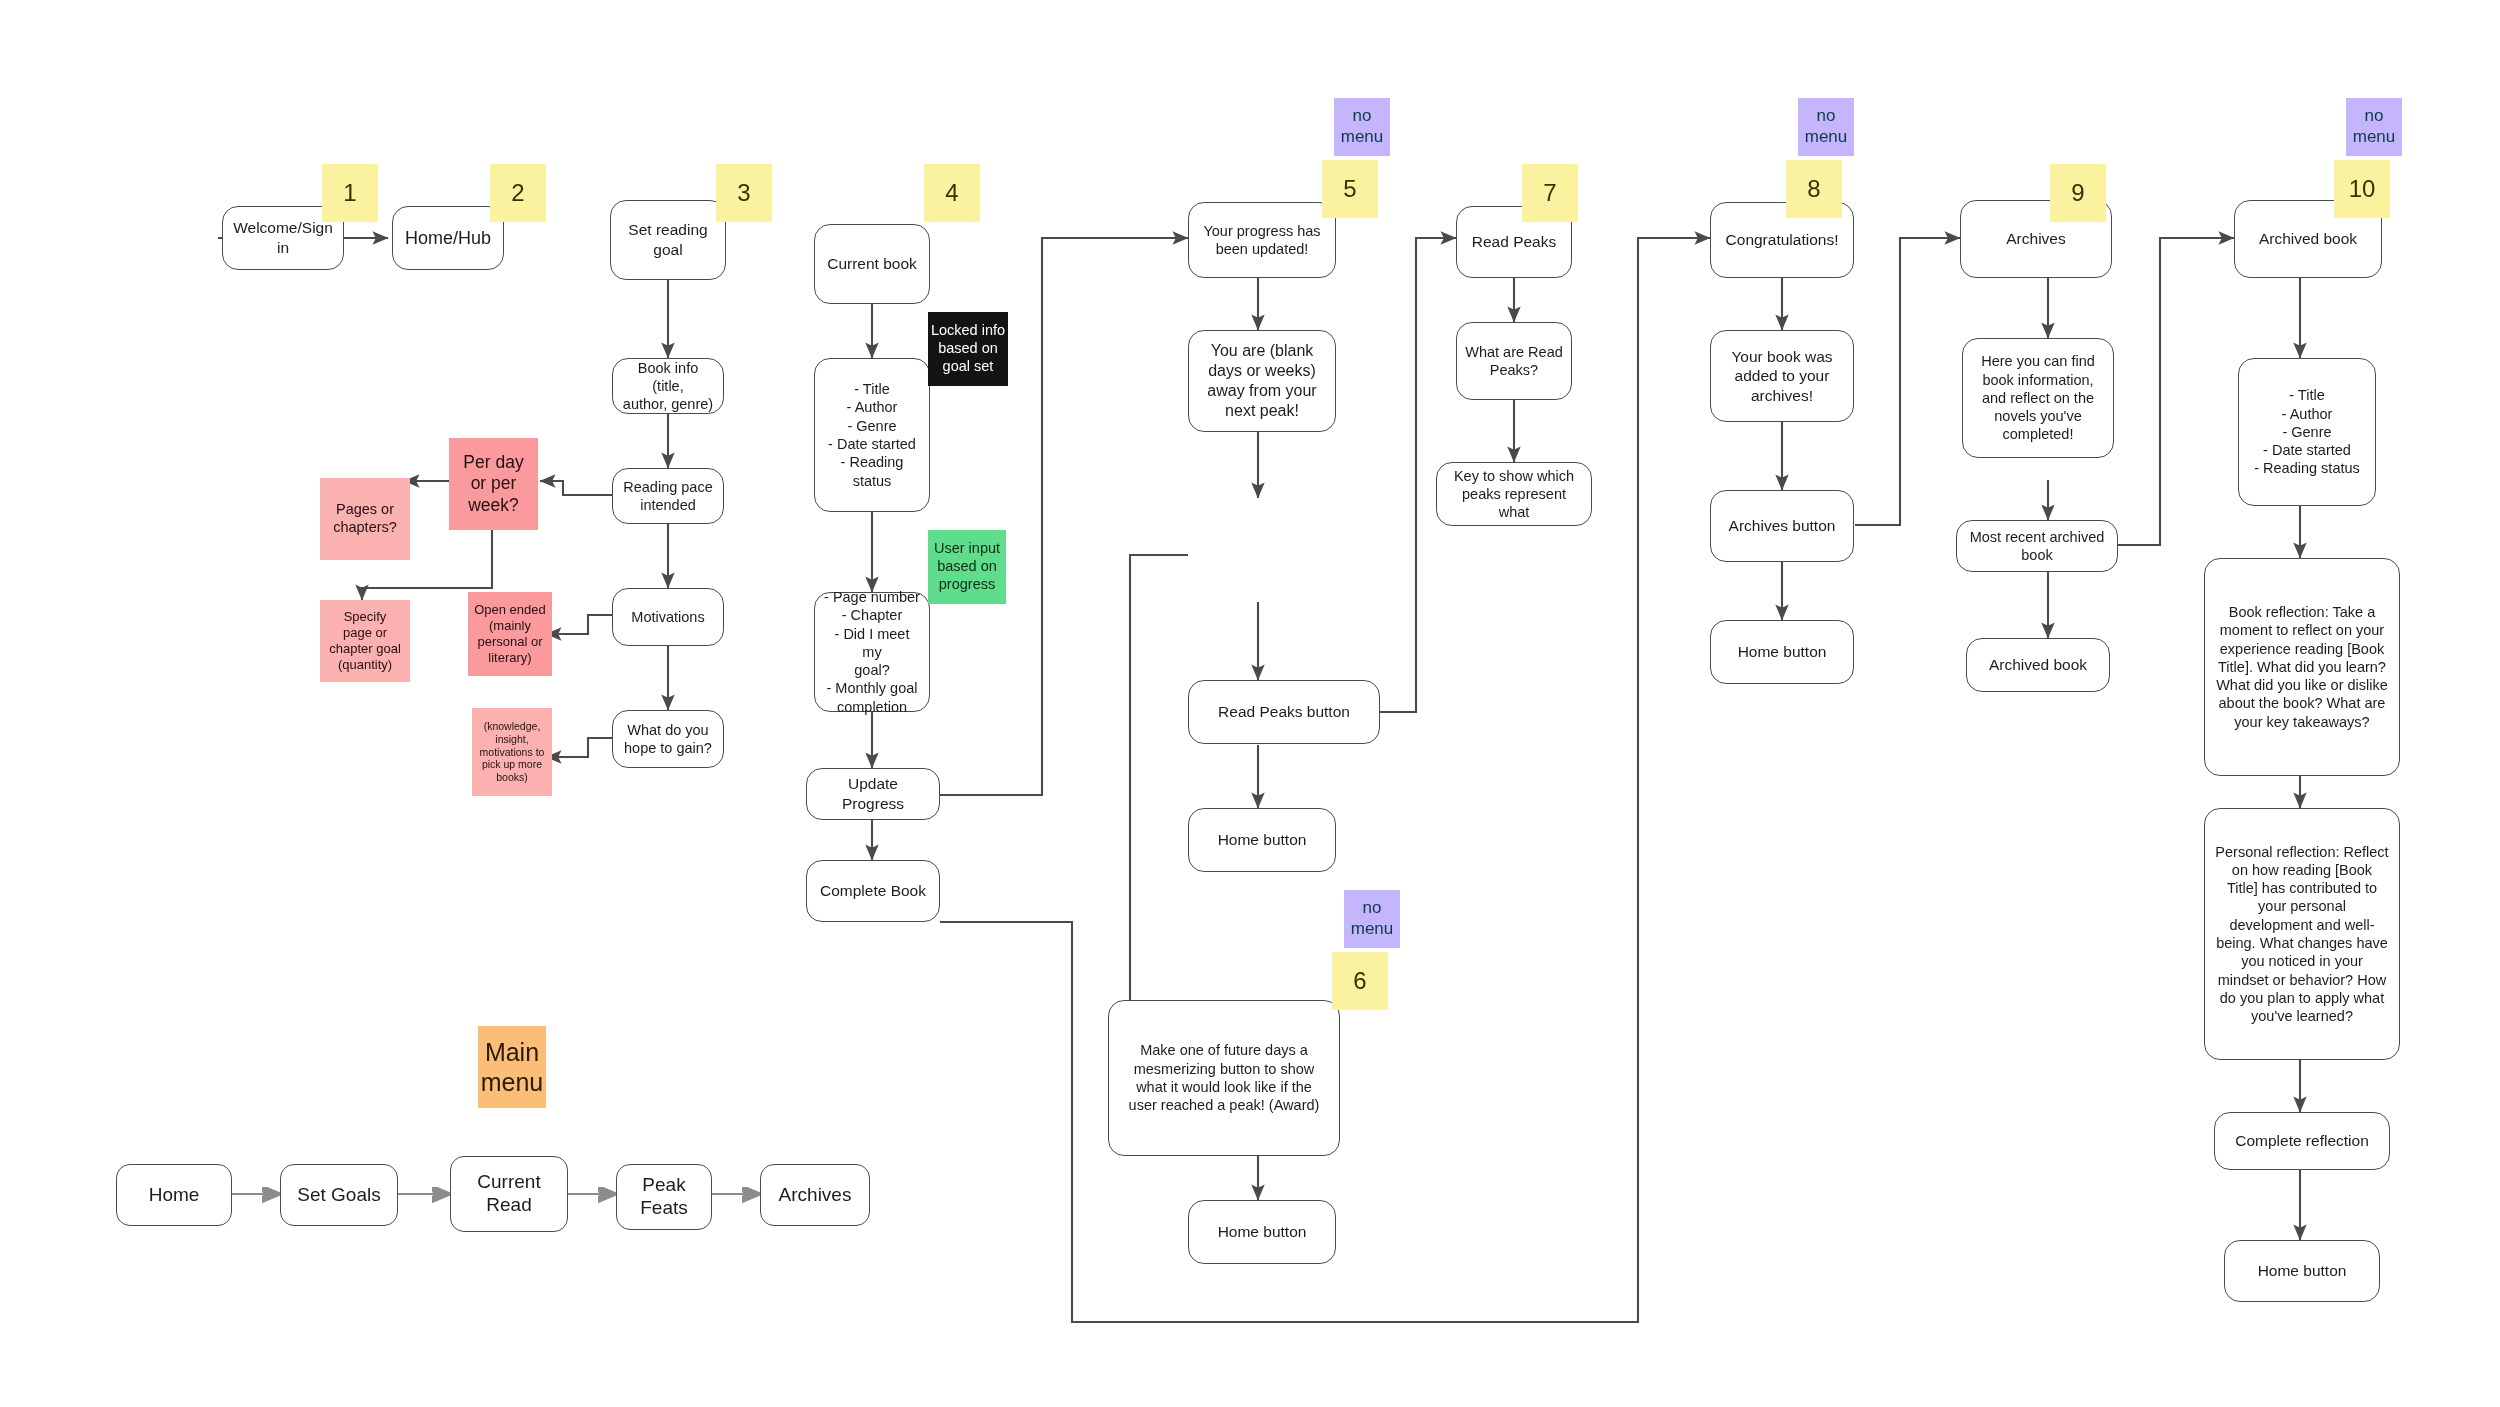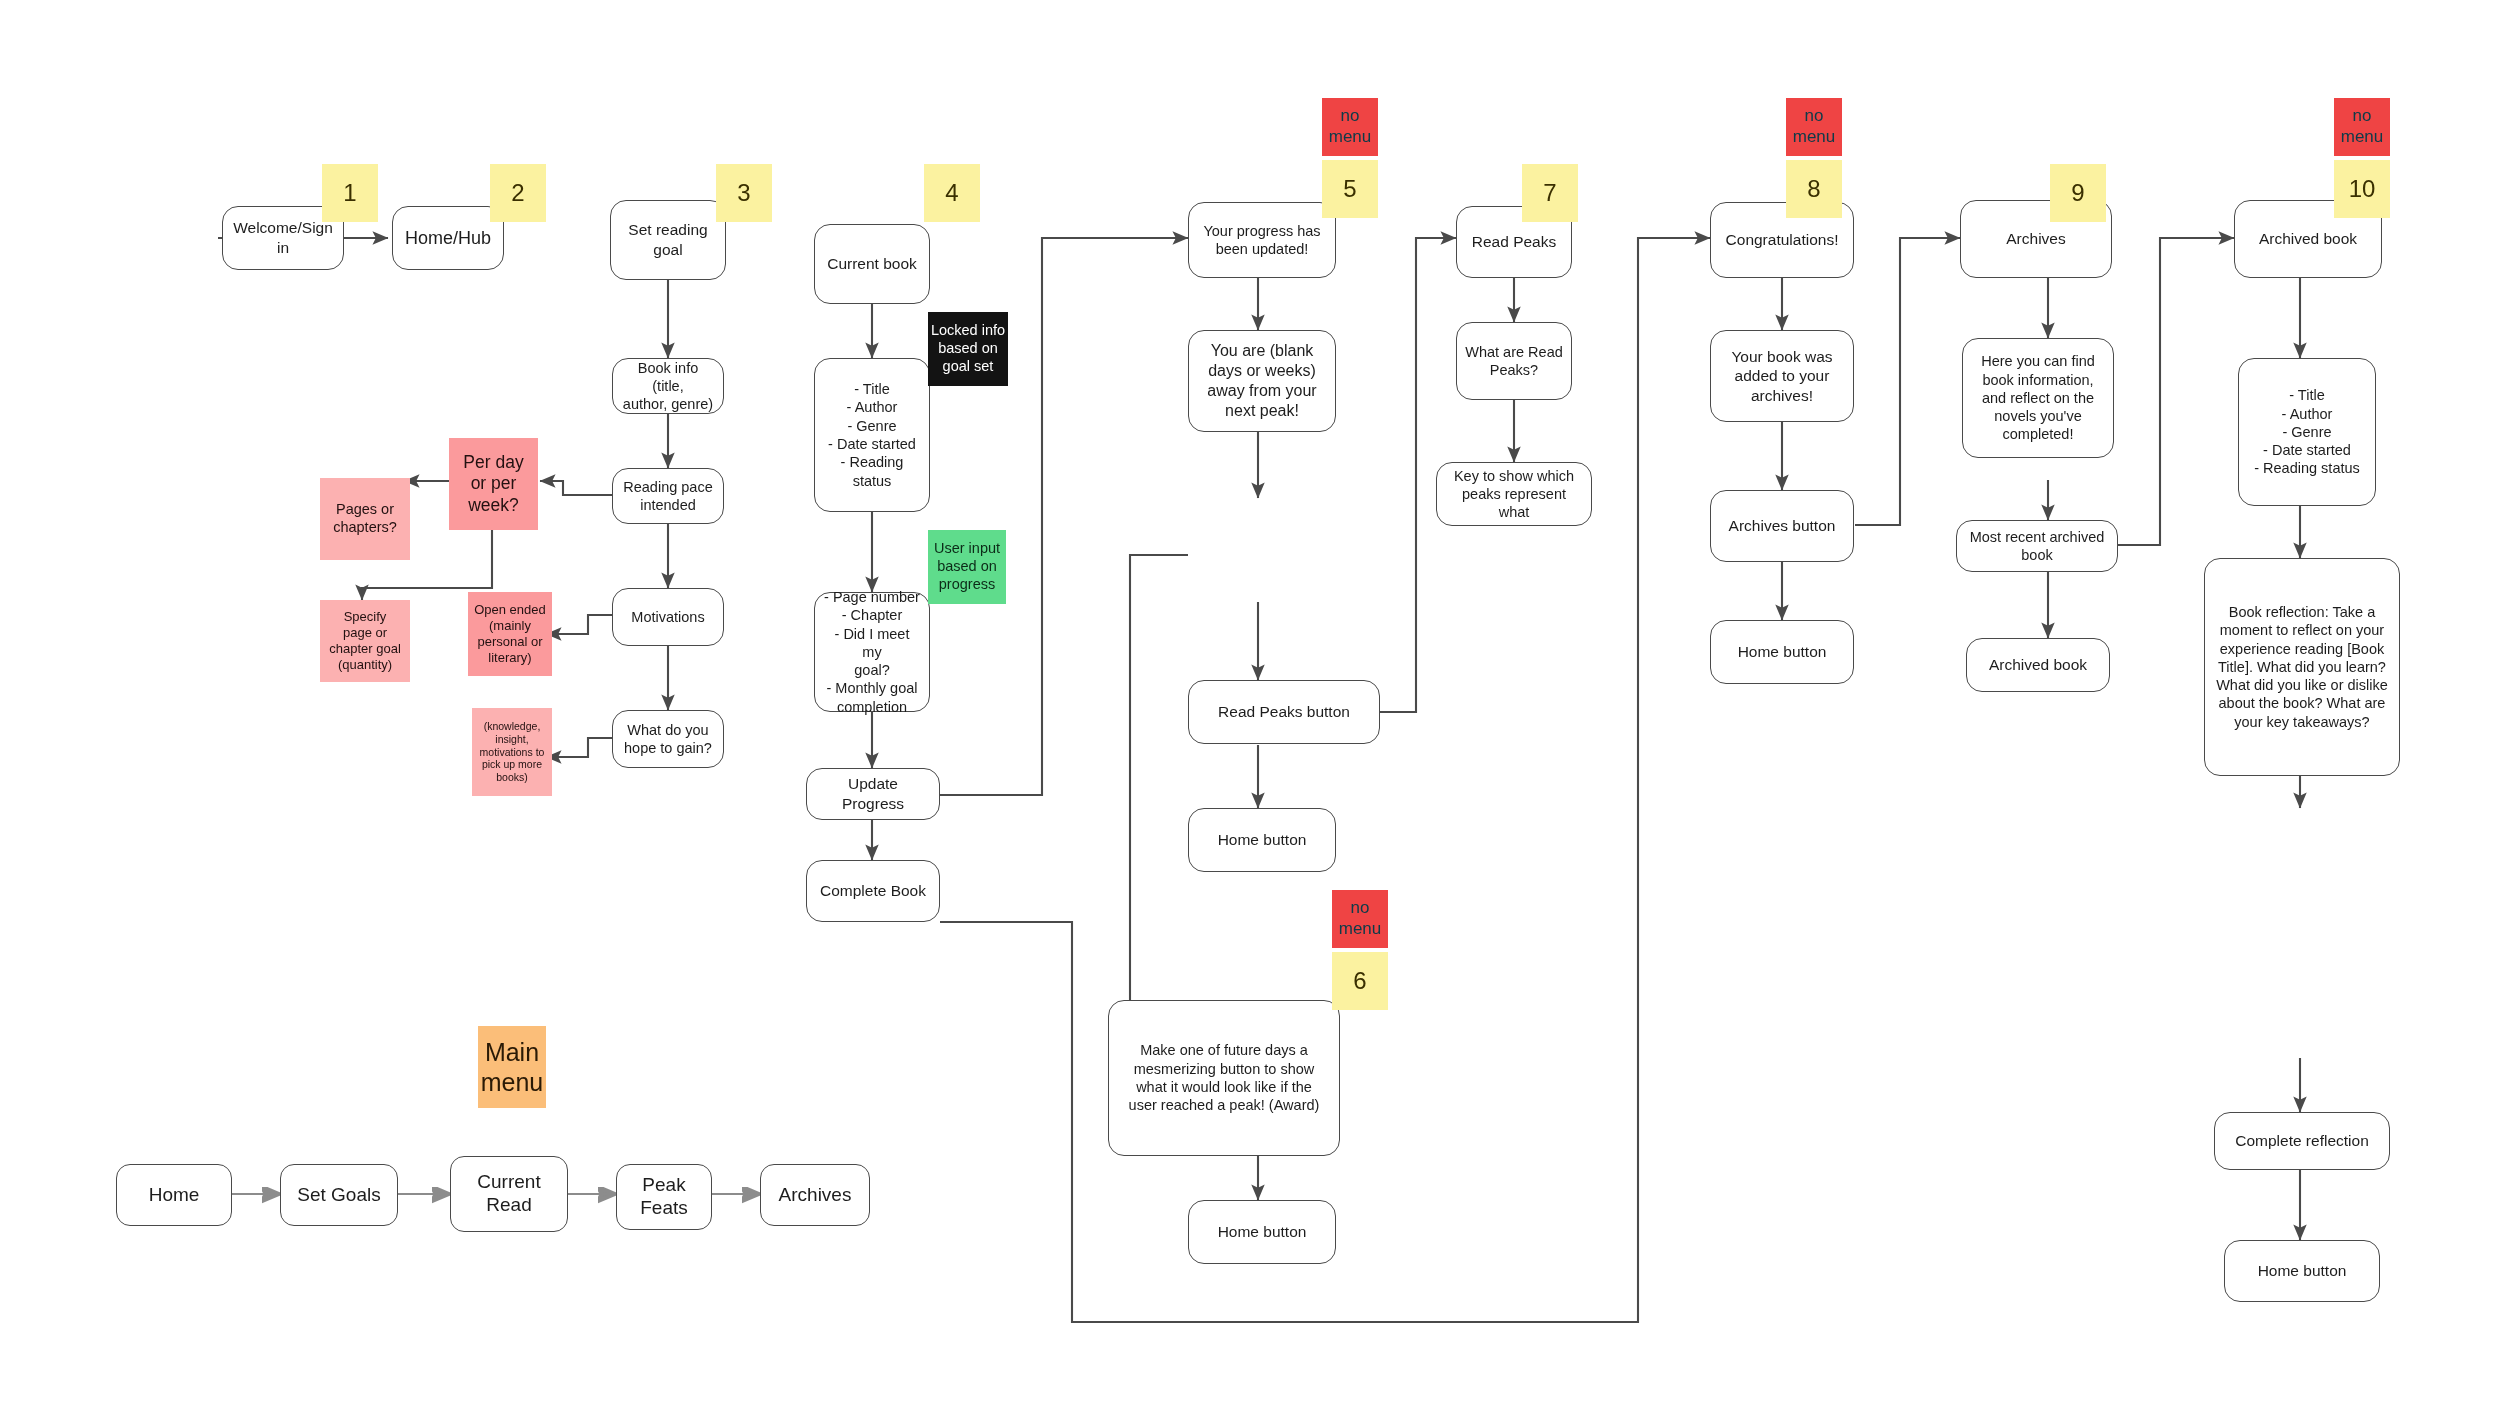--- a/index.html
+++ b/index.html
@@ -47,23 +47,24 @@
     line-height:1.22;
     z-index:5;
     white-space:pre-line;
   }
   .sticky.num{
     background:#fbf2a0;
     color:#3a3000;
     font-size:24px;
   }
   .sticky.nomenu{
-    background:#ef4444;
+    background:#c4b5fd;
     color:#0d3b49;
     font-size:17px;
+    margin-left:12px;
   }
   .sticky.pink{
     background:#fb9a9c;
     color:#231111;
   }
   .sticky.pinklight{
     background:#fcb1b1;
     color:#231111;
   }
   .sticky.orange{
@@ -286,20 +287,30 @@
 - Genre
 - Date started
 - Reading status</div>
   <div class="node pre" style="left:2204px;top:558px;width:196px;height:218px;font-size:14.5px;">Book reflection: Take a
 moment to reflect on your
 experience reading [Book
 Title]. What did you learn?
 What did you like or dislike
 about the book? What are
 your key takeaways?</div>
+  <div class="node pre" style="left:2204px;top:808px;width:196px;height:252px;font-size:14.5px;">Personal reflection: Reflect
+on how reading [Book
+Title] has contributed to
+your personal
+development and well-
+being. What changes have
+you noticed in your
+mindset or behavior? How
+do you plan to apply what
+you've learned?</div>
   <div class="node pre" style="left:2214px;top:1112px;width:176px;height:58px;font-size:15.5px;">Complete reflection</div>
   <div class="node pre" style="left:2224px;top:1240px;width:156px;height:62px;font-size:15.5px;">Home button</div>
 
   <div class="sticky orange" style="left:478px;top:1026px;width:68px;height:82px;">Main
 menu</div>
 
   <svg width="2500" height="1407" style="position:absolute;left:0;top:0;z-index:2;pointer-events:none;">
     <g fill="none" stroke="#8c8c8c" stroke-width="2.1" marker-end="url(#ah2)">
       <defs>
         <marker id="ah2" markerWidth="9" markerHeight="9" refX="7.4" refY="3.2" orient="auto" markerUnits="strokeWidth">

